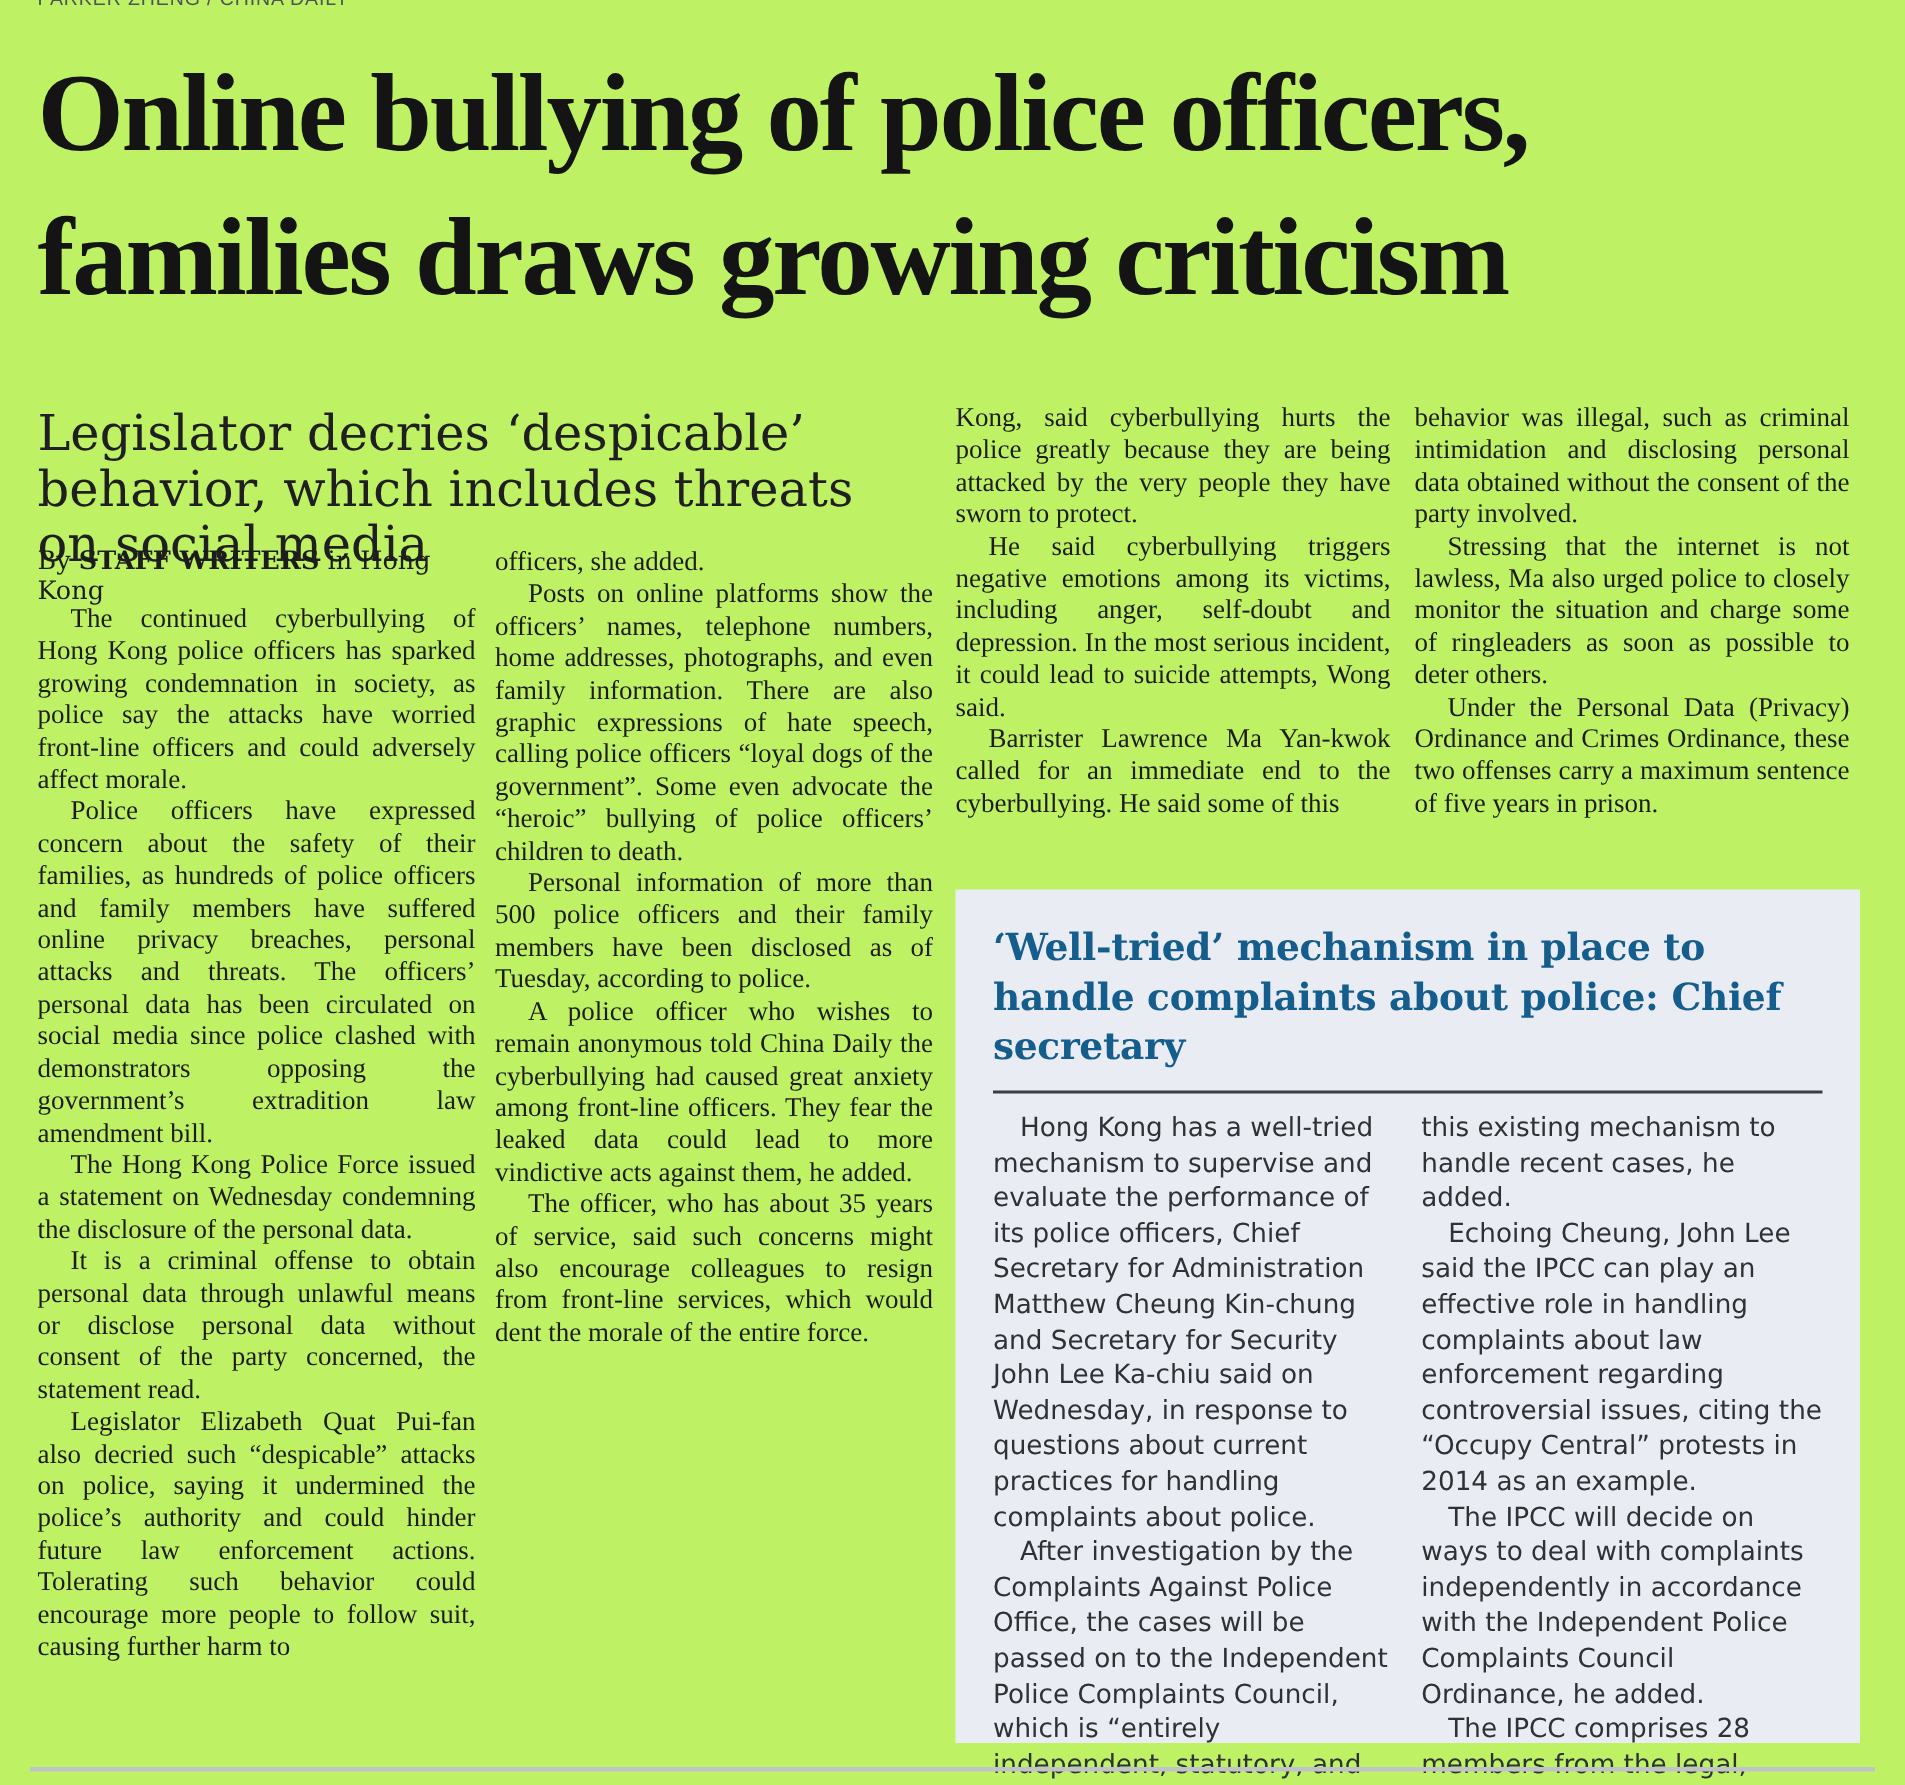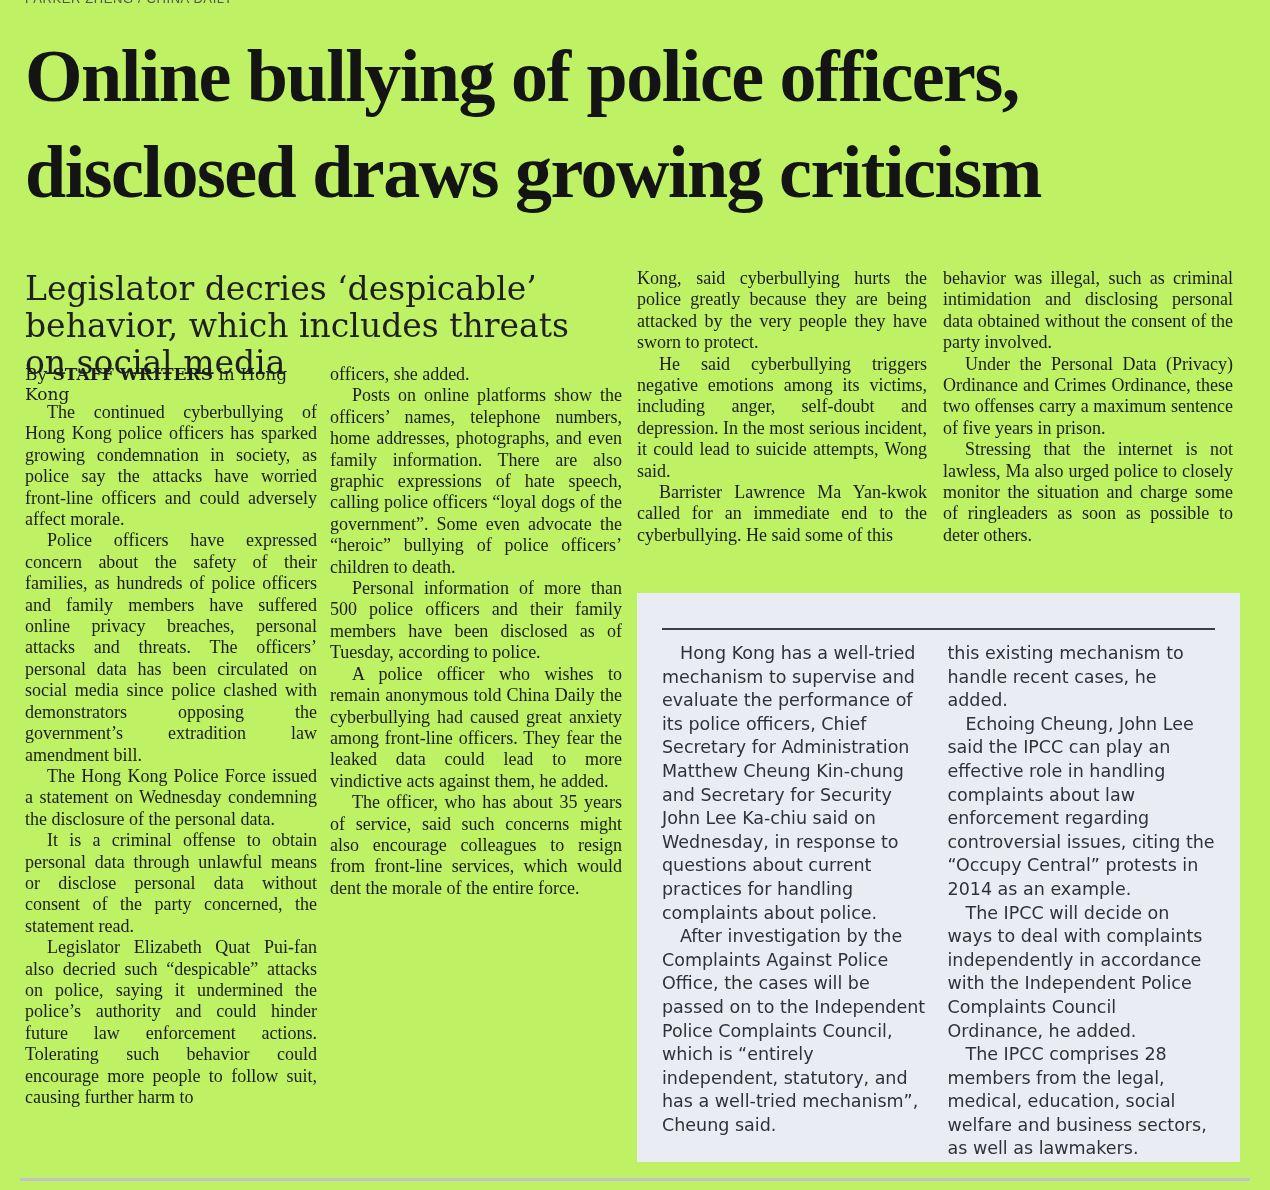--- a/index.html
+++ b/index.html
@@ -51,21 +51,21 @@
 </style>
 </head>
 <body>
 
 <div class="page">
 
   <div class="credit-top">PARKER ZHENG / CHINA DAILY</div>
 
   <div class="headline">
       <p class="hl-line">Online bullying of police officers,</p>
-      <p class="hl-line">disclosed draws growing criticism</p>
+      <p class="hl-line">families draws growing criticism</p>
     </div>
 
   <div class="deck">Legislator decries ‘despicable’ behavior, which includes threats on social media</div>
 
   <div class="byline"><span>By </span><span class="author">STAFF WRITERS</span><span> in Hong Kong</span></div>
 
   <div class="col col1">
       <p class="para">The continued cyberbullying of Hong Kong police officers has sparked growing condemnation in society, as police say the attacks have worried front-line officers and could adversely affect morale.</p>
       <p class="para">Police officers have expressed concern about the safety of their families, as hundreds of police officers and family members have suffered online privacy breaches, personal attacks and threats. The officers’ personal data has been circulated on social media since police clashed with demonstrators opposing the government’s extradition law amendment bill.</p>
       <p class="para">The Hong Kong Police Force issued a statement on Wednesday condemning the disclosure of the personal data.</p>
@@ -79,25 +79,26 @@
       <p class="para">A police officer who wishes to remain anonymous told China Daily the cyberbullying had caused great anxiety among front-line officers. They fear the leaked data could lead to more vindictive acts against them, he added.</p>
       <p class="para">The officer, who has about 35 years of service, said such concerns might also encourage colleagues to resign from front-line services, which would dent the morale of the entire force.</p>
     </div>
   <div class="col col3 cont-first">
       <p class="para">Kong, said cyberbullying hurts the police greatly because they are being attacked by the very people they have sworn to protect.</p>
       <p class="para">He said cyberbullying triggers negative emotions among its victims, including anger, self-doubt and depression. In the most serious incident, it could lead to suicide attempts, Wong said.</p>
       <p class="para">Barrister Lawrence Ma Yan-kwok called for an immediate end to the cyberbullying. He said some of this</p>
     </div>
   <div class="col col4 cont-first">
       <p class="para">behavior was illegal, such as criminal intimidation and disclosing personal data obtained without the consent of the party involved.</p>
+      <p class="para">Stressing that the internet is not lawless, Ma also urged police to closely monitor the situation and charge some of ringleaders as soon as possible to deter others.</p>
       <p class="para">Under the Personal Data (Privacy) Ordinance and Crimes Ordinance, these two offenses carry a maximum sentence of five years in prison.</p>
-      <p class="para">Stressing that the internet is not lawless, Ma also urged police to closely monitor the situation and charge some of ringleaders as soon as possible to deter others.</p>
     </div>
 
   <div class="sidebar">
+    <h2 class="sidebar-title">‘Well-tried’ mechanism in place to handle complaints about police: Chief secretary</h2>
     <div class="sidebar-rule"></div>
     <div class="sidebar-cols">
       <div class="sb-col">
           <p class="para">Hong Kong has a well-tried mechanism to supervise and evaluate the performance of its police officers, Chief Secretary for Administration Matthew Cheung Kin-chung and Secretary for Security John Lee Ka-chiu said on Wednesday, in response to questions about current practices for handling complaints about police.</p>
           <p class="para">After investigation by the Complaints Against Police Office, the cases will be passed on to the Independent Police Complaints Council, which is “entirely independent, statutory, and has a well-tried mechanism”, Cheung said.</p>
         </div>
       <div class="sb-col cont-first">
         <div class="cont-first">
             <p class="para">this existing mechanism to handle recent cases, he added.</p>
             <p class="para">Echoing Cheung, John Lee said the IPCC can play an effective role in handling complaints about law enforcement regarding controversial issues, citing the “Occupy Central” protests in 2014 as an example.</p>

